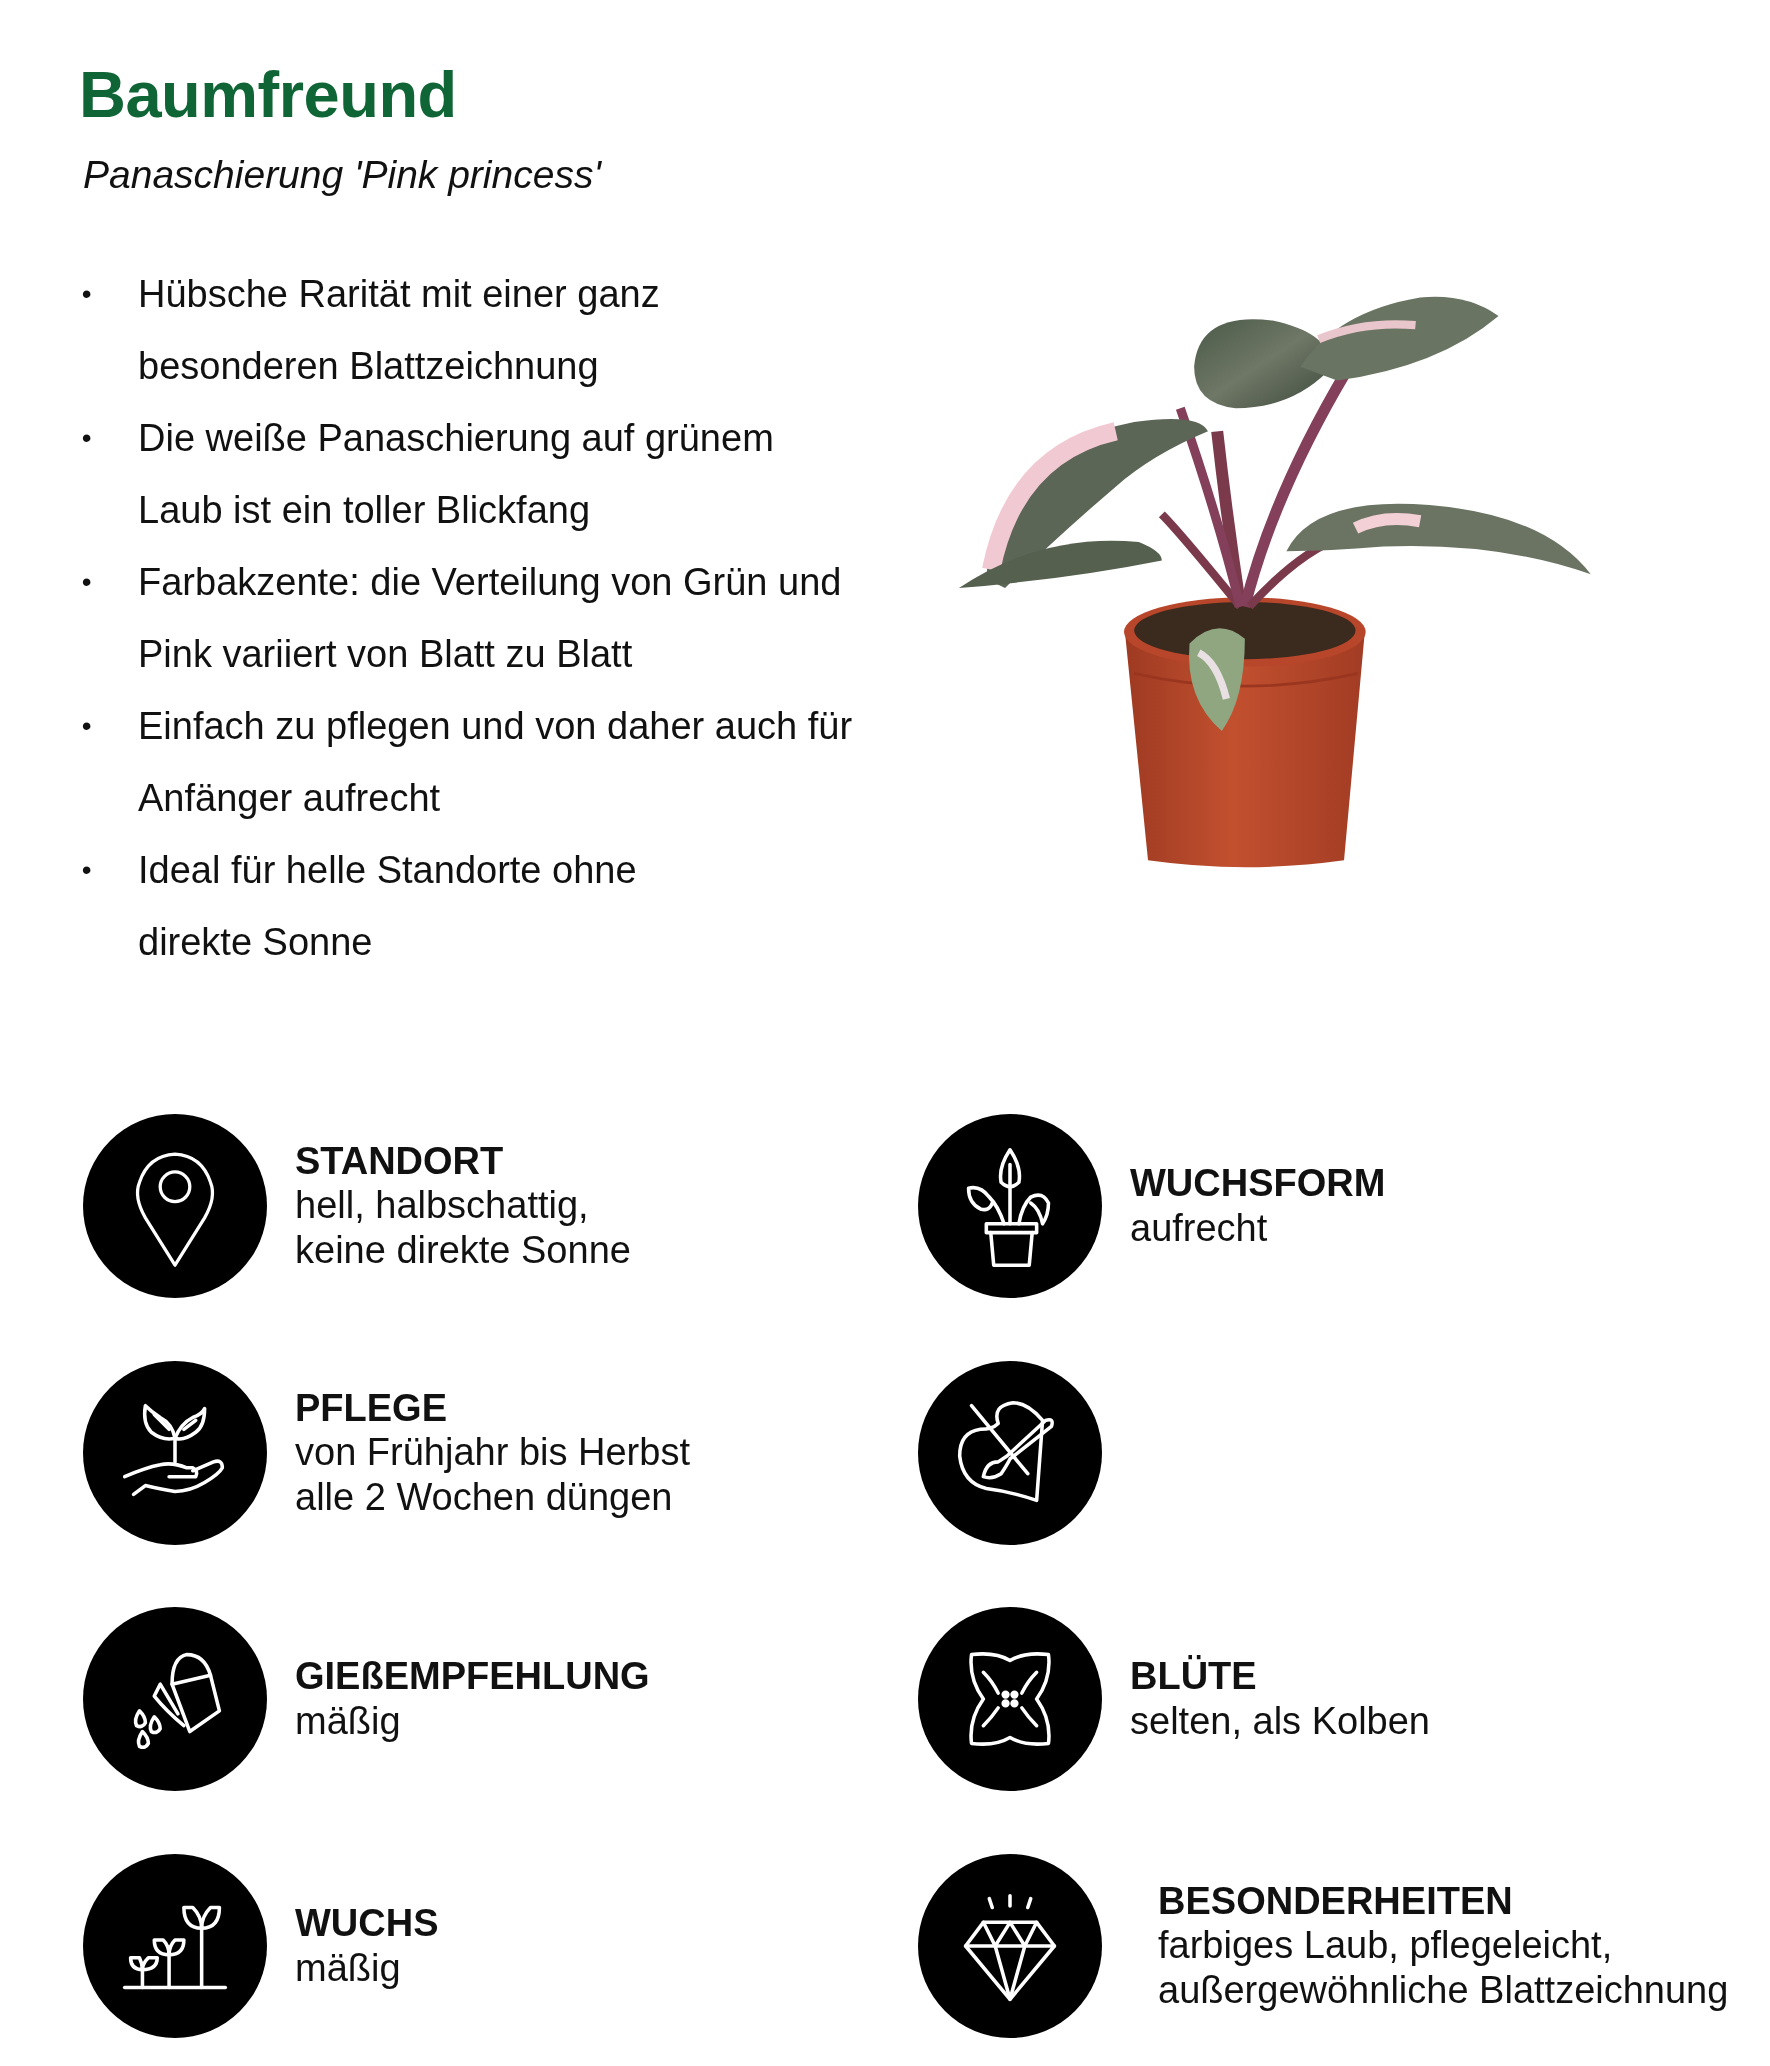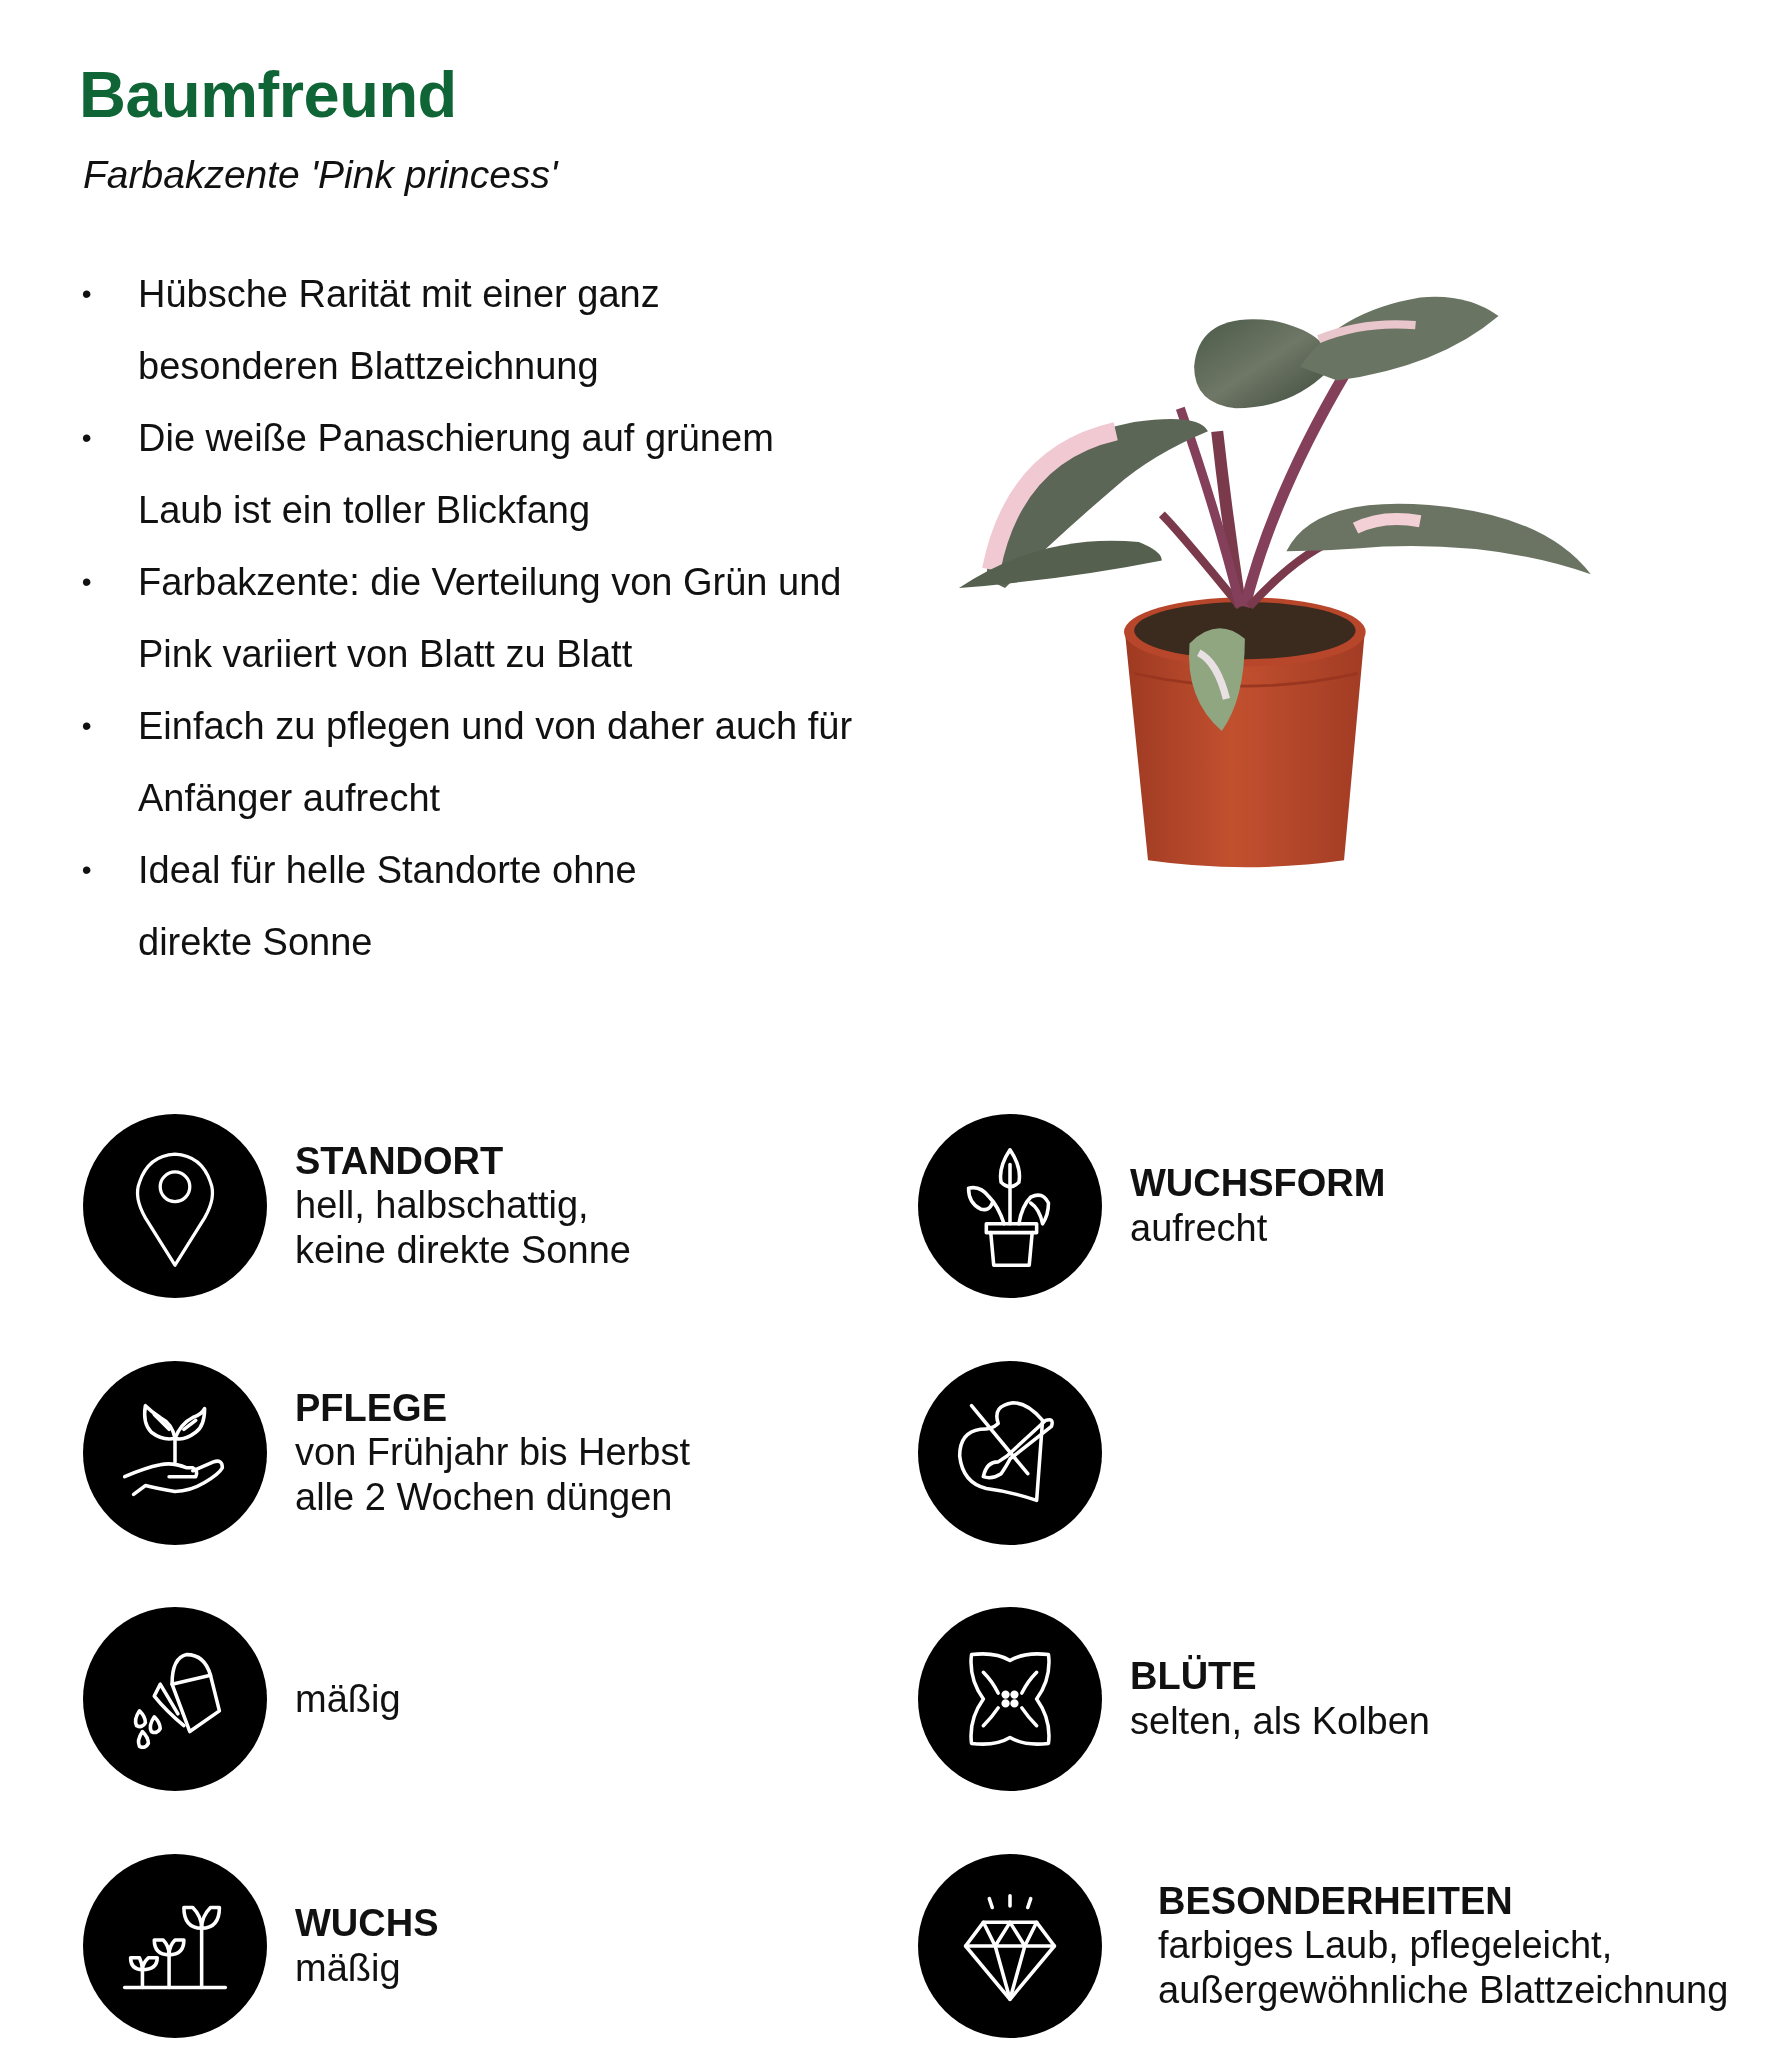--- a/index.html
+++ b/index.html
@@ -19,21 +19,21 @@
             display:flex; align-items:center; justify-content:center; }
   .circle svg { width:148px; height:148px; }
   .ftext { margin-left:28px; }
   .fhead { font-size:38px; font-weight:700; line-height:1.15; letter-spacing:0; }
   .fbody { font-size:38px; line-height:1.17; white-space:pre-line; }
 </style>
 </head>
 <body>
 
 <h1 class="title">Baumfreund</h1>
-<p class="subtitle">Farbakzente 'Pink princess'</p>
+<p class="subtitle">Panaschierung 'Pink princess'</p>
 
 <ul class="bullets">
   <li><span class="dot">•</span><span>Hübsche Rarität mit einer ganz</span><br><span>besonderen Blattzeichnung</span></li>
   <li><span class="dot">•</span><span>Die weiße Panaschierung auf grünem</span><br><span>Laub ist ein toller Blickfang</span></li>
   <li><span class="dot">•</span><span>Farbakzente: die Verteilung von Grün und</span><br><span>Pink variiert von Blatt zu Blatt</span></li>
   <li><span class="dot">•</span><span>Einfach zu pflegen und von daher auch für</span><br><span>Anfänger aufrecht</span></li>
   <li><span class="dot">•</span><span>Ideal für helle Standorte ohne</span><br><span>direkte Sonne</span></li>
 </ul>
 
 <div class="photo" aria-label="Philodendron Pink Princess im Topf">
@@ -142,20 +142,21 @@
       <svg viewBox="0 0 100 100" fill="none" stroke="#fff" stroke-width="2.4" stroke-linejoin="round" stroke-linecap="round">
         <path d="M48 40 Q48 22 58 20 Q70 20 74 34 L80 58 L60 72 Z"></path>
         <path d="M48 40 L74 34"></path>
         <path d="M52 60 L40 40 L36 48 Q44 58 56 68"></path>
         <path d="M26 58 Q22 64 24 68 Q28 70 30 66 Q30 62 26 58 Z"></path>
         <path d="M36 62 Q32 68 34 72 Q38 74 40 70 Q40 66 36 62 Z"></path>
         <path d="M28 72 Q24 78 26 82 Q30 84 32 80 Q32 76 28 72 Z"></path>
       </svg>
     </div>
     <div class="ftext">
+      <div class="fhead">GIEßEMPFEHLUNG</div>
       <div class="fbody">mäßig</div>
     </div>
   </div>
 
   <div class="feature" style="left:918px; top:1607px;">
     <div class="circle">
       <svg viewBox="0 0 100 100" fill="none" stroke="#fff" stroke-width="2.4" stroke-linejoin="round" stroke-linecap="round">
         <path d="M50 24 Q40 18 24 20 Q22 36 32 50 Q22 64 24 80 Q40 82 50 76 Q60 82 76 80 Q78 64 68 50 Q78 36 76 20 Q60 18 50 24 Z"></path>
         <path d="M32 32 Q38 38 42 46"></path>
         <path d="M68 32 Q62 38 58 46"></path>

